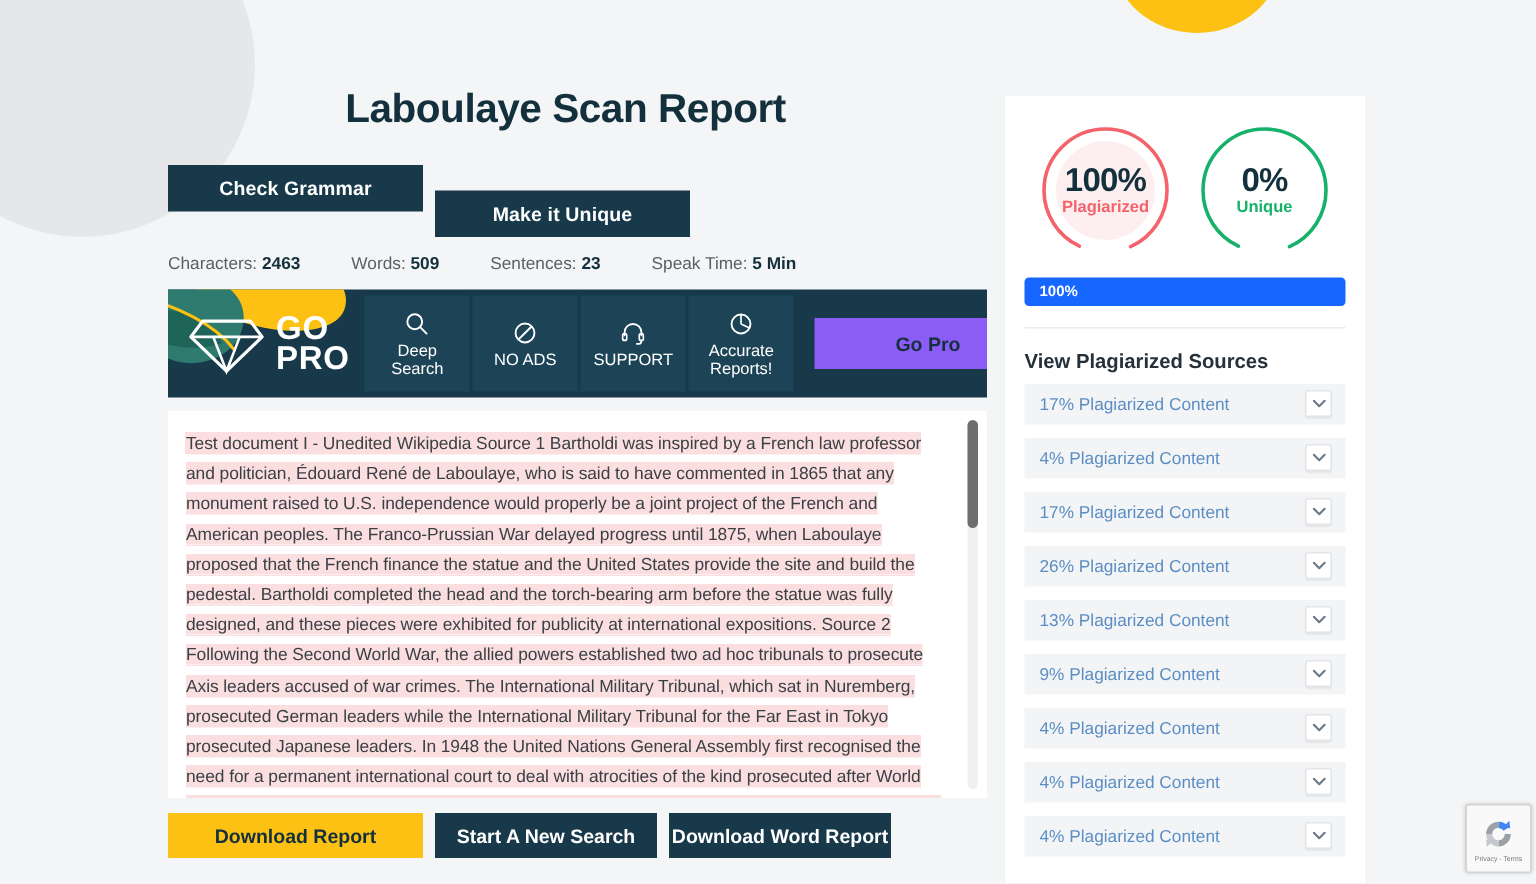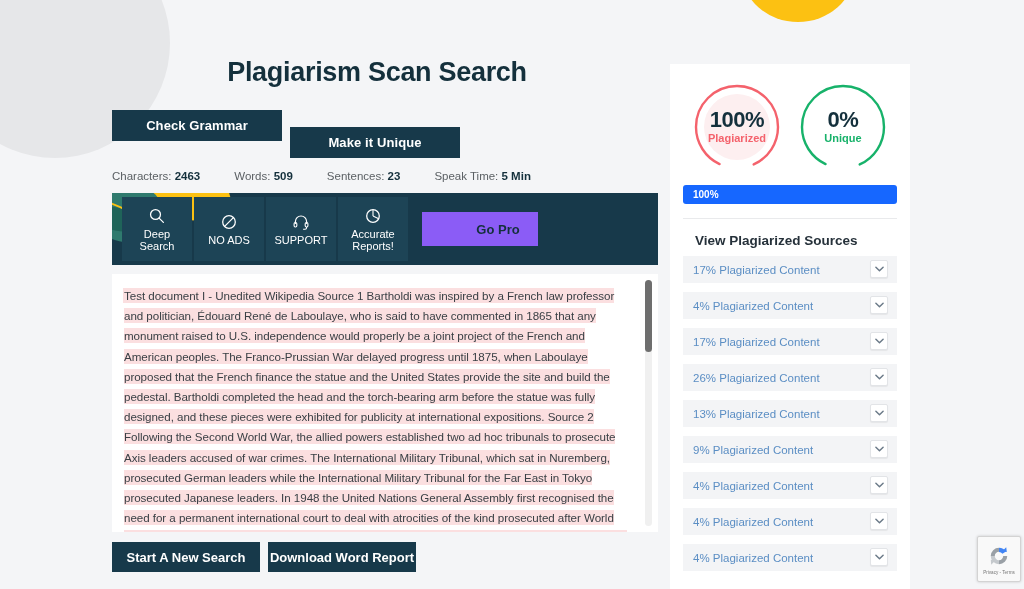--- a/index.html
+++ b/index.html
@@ -172,21 +172,21 @@
     height: 19px;
     background: #1667ff;
     border-radius: 3px;
     display: flex; align-items: center;
     color: #fff; font-size: 10px; font-weight: bold;
     padding-left: 10px;
   }
   .divider { margin-top: 14px; border-top: 1px solid #e9eaec; }
   .sources-title {
     margin-top: 14px;
-    font-size: 13.5px; font-weight: bold; color: #26313a; margin-left: 12px;
+    font-size: 13.5px; font-weight: bold; color: #26313a;
   }
   .src-list { margin-top: 8px; }
   .src-item {
     position: relative;
     height: 27px;
     background: #f3f4f6;
     margin-bottom: 9px;
     display: flex; align-items: center;
     padding-left: 10px;
     cursor: pointer;
@@ -219,21 +219,21 @@
 </head>
 <body>
 
 <div class="root">
 
   <div class="deco-circle-gray"></div>
   <div class="deco-circle-yellow"></div>
 
   <div class="left-col">
 
-    <div class="page-title">Plagiarism Scan Search</div>
+    <div class="page-title">Laboulaye Scan Report</div>
 
     <div class="top-btn-row">
       <button class="btn-dark btn-check-grammar">Check Grammar</button>
       <button class="btn-dark btn-make-unique">Make it Unique</button>
     </div>
 
     <div class="stats-row">
       <div class="stat">
         <span>Characters:</span>
         <span class="val">2463</span>
@@ -253,20 +253,31 @@
     </div>
 
     <div class="gopro">
       <svg class="gopro-leaf" viewBox="0 0 150 100">
         <path d="M40 -20 C 95 -18, 132 4, 126 26 C 120 48, 70 44, 44 30 C 22 18, 14 -4, 40 -20 Z" fill="#fcc112"></path>
         <path d="M8 8 C 40 0, 62 16, 58 38 C 54 60, 24 70, 4 58 C -10 48, -12 20, 8 8 Z" fill="#2f7a6e"></path>
         <path d="M-12 28 C 18 24, 40 36, 44 50 C 24 56, 4 52, -12 42 Z" fill="#1f6459"></path>
         <path d="M-16 18 C 14 24, 40 38, 52 54" stroke="#fcc112" stroke-width="2" fill="none"></path>
       </svg>
 
+      <div class="gopro-brand">
+        <svg class="diamond-icon" viewBox="0 0 60 50">
+          <path d="M12 8 L48 8 L57 20 L30 46 L3 20 Z" fill="none" stroke="#ffffff" stroke-width="2.4" stroke-linejoin="round"></path>
+          <path d="M3 20 L57 20" stroke="#ffffff" stroke-width="2"></path>
+          <path d="M20 20 L30 46 L40 20" fill="none" stroke="#ffffff" stroke-width="2"></path>
+        </svg>
+        <div class="gopro-words">
+          <div>GO</div>
+          <div>PRO</div>
+        </div>
+      </div>
 
       <div class="gopro-feats">
         <div class="feat">
           <svg width="18" height="18" viewBox="0 0 24 24">
             <circle cx="10" cy="10" r="6.6" fill="none" stroke="#fff" stroke-width="1.7"></circle>
             <line x1="14.8" y1="14.8" x2="20.5" y2="20.5" stroke="#fff" stroke-width="1.7" stroke-linecap="round"></line>
           </svg>
           <span>Deep</span>
           <span>Search</span>
         </div>
@@ -300,20 +311,21 @@
       <button class="btn-gopro">Go Pro</button>
     </div>
 
     <div class="doc-wrap">
       <div class="doc-text"><span class="hl"> Test document I - Unedited Wikipedia Source 1  Bartholdi was inspired by a French law professor and politician, Édouard René de Laboulaye, who is said to have commented in 1865 that any monument raised to U.S.   independence would properly be a joint project of the French and American peoples.   The Franco-Prussian War delayed progress until 1875, when Laboulaye proposed that the French finance the statue and the United States provide the site and build the pedestal.   Bartholdi completed the head and the torch-bearing arm before the statue was fully designed, and these pieces were exhibited for publicity at international expositions.  Source 2  Following the Second World War, the allied powers established two ad hoc tribunals to prosecute Axis leaders accused of war crimes.   The International Military Tribunal, which sat in Nuremberg, prosecuted German leaders while the International Military Tribunal for the Far East in Tokyo prosecuted Japanese leaders.   In 1948 the United Nations General Assembly first recognised the need for a permanent international court to deal with atrocities of the kind prosecuted after World War II.  At the request of the General Assembly, the International Law Commission (ILC) drafted two statutes by </span></div>
       <div class="doc-scroll-track"></div>
       <div class="doc-scroll-thumb"></div>
     </div>
 
     <div class="bottom-btn-row">
+      <button class="btn-download">Download Report</button>
       <button class="btn-newsearch">Start A New Search</button>
       <button class="btn-wordreport">Download Word Report</button>
     </div>
 
   </div>
 
   <div class="right-panel">
 
     <div class="gauges">
       <div class="gauge">

